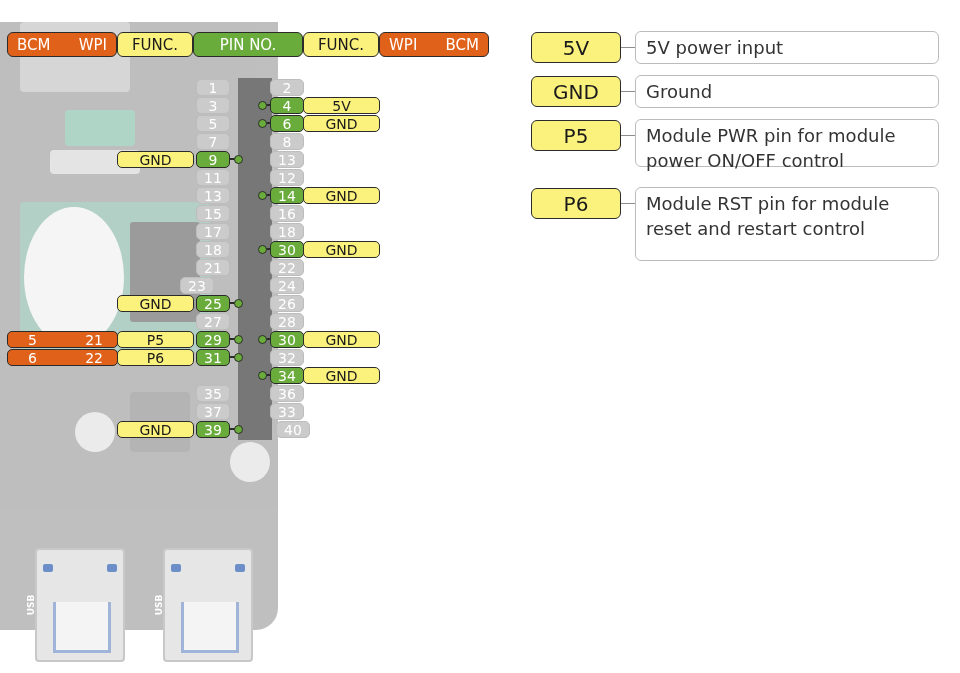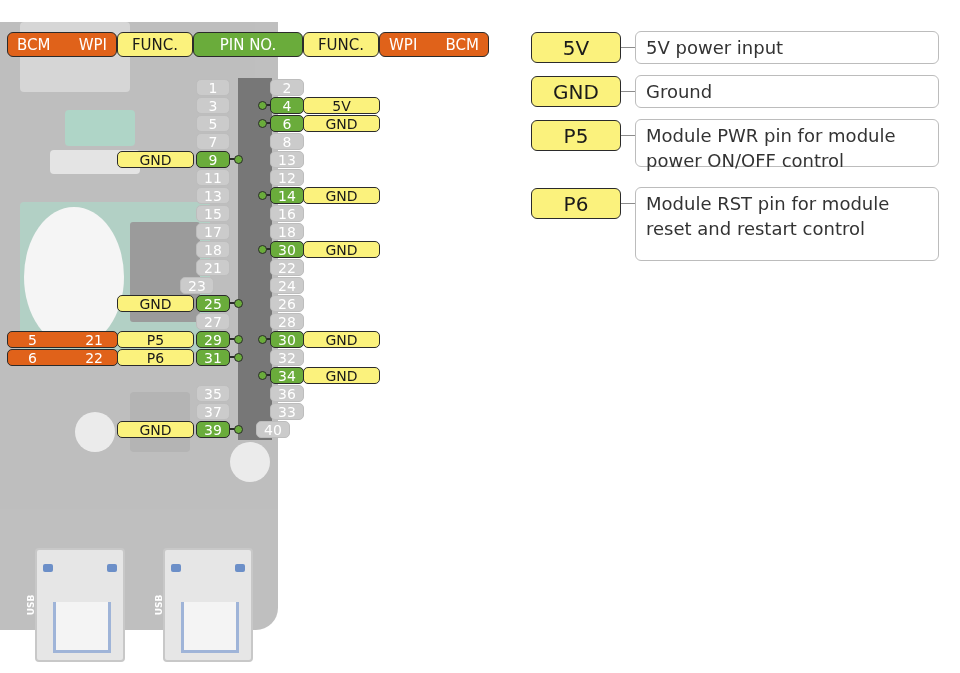--- a/index.html
+++ b/index.html
@@ -139,21 +139,21 @@
     <div class="pin grey" style="left:270px;top:313px">28</div>
     <div class="pin green" style="left:270px;top:331px">30</div>
     <div class="lead" style="left:264px;top:338px;width:6px"></div>
     <div class="dot" style="left:258px;top:335px"></div>
     <div class="pin grey" style="left:270px;top:349px">32</div>
     <div class="pin green" style="left:270px;top:367px">34</div>
     <div class="lead" style="left:264px;top:374px;width:6px"></div>
     <div class="dot" style="left:258px;top:371px"></div>
     <div class="pin grey" style="left:270px;top:385px">36</div>
     <div class="pin grey" style="left:270px;top:403px">33</div>
-    <div class="pin grey" style="left:256px;top:421px">40</div>
+    <div class="pin grey" style="left:276px;top:421px">40</div>
     <div class="func yellow" style="left:117px;top:151px;width:77px">GND</div>
     <div class="func yellow" style="left:117px;top:295px;width:77px">GND</div>
     <div class="func yellow" style="left:117px;top:331px;width:77px">P5</div>
     <div class="gpio orange" style="left:7px;top:331px;width:111px">
       <span>5</span>
       <span>21</span>
     </div>
     <div class="func yellow" style="left:117px;top:349px;width:77px">P6</div>
     <div class="gpio orange" style="left:7px;top:349px;width:111px">
       <span>6</span>

